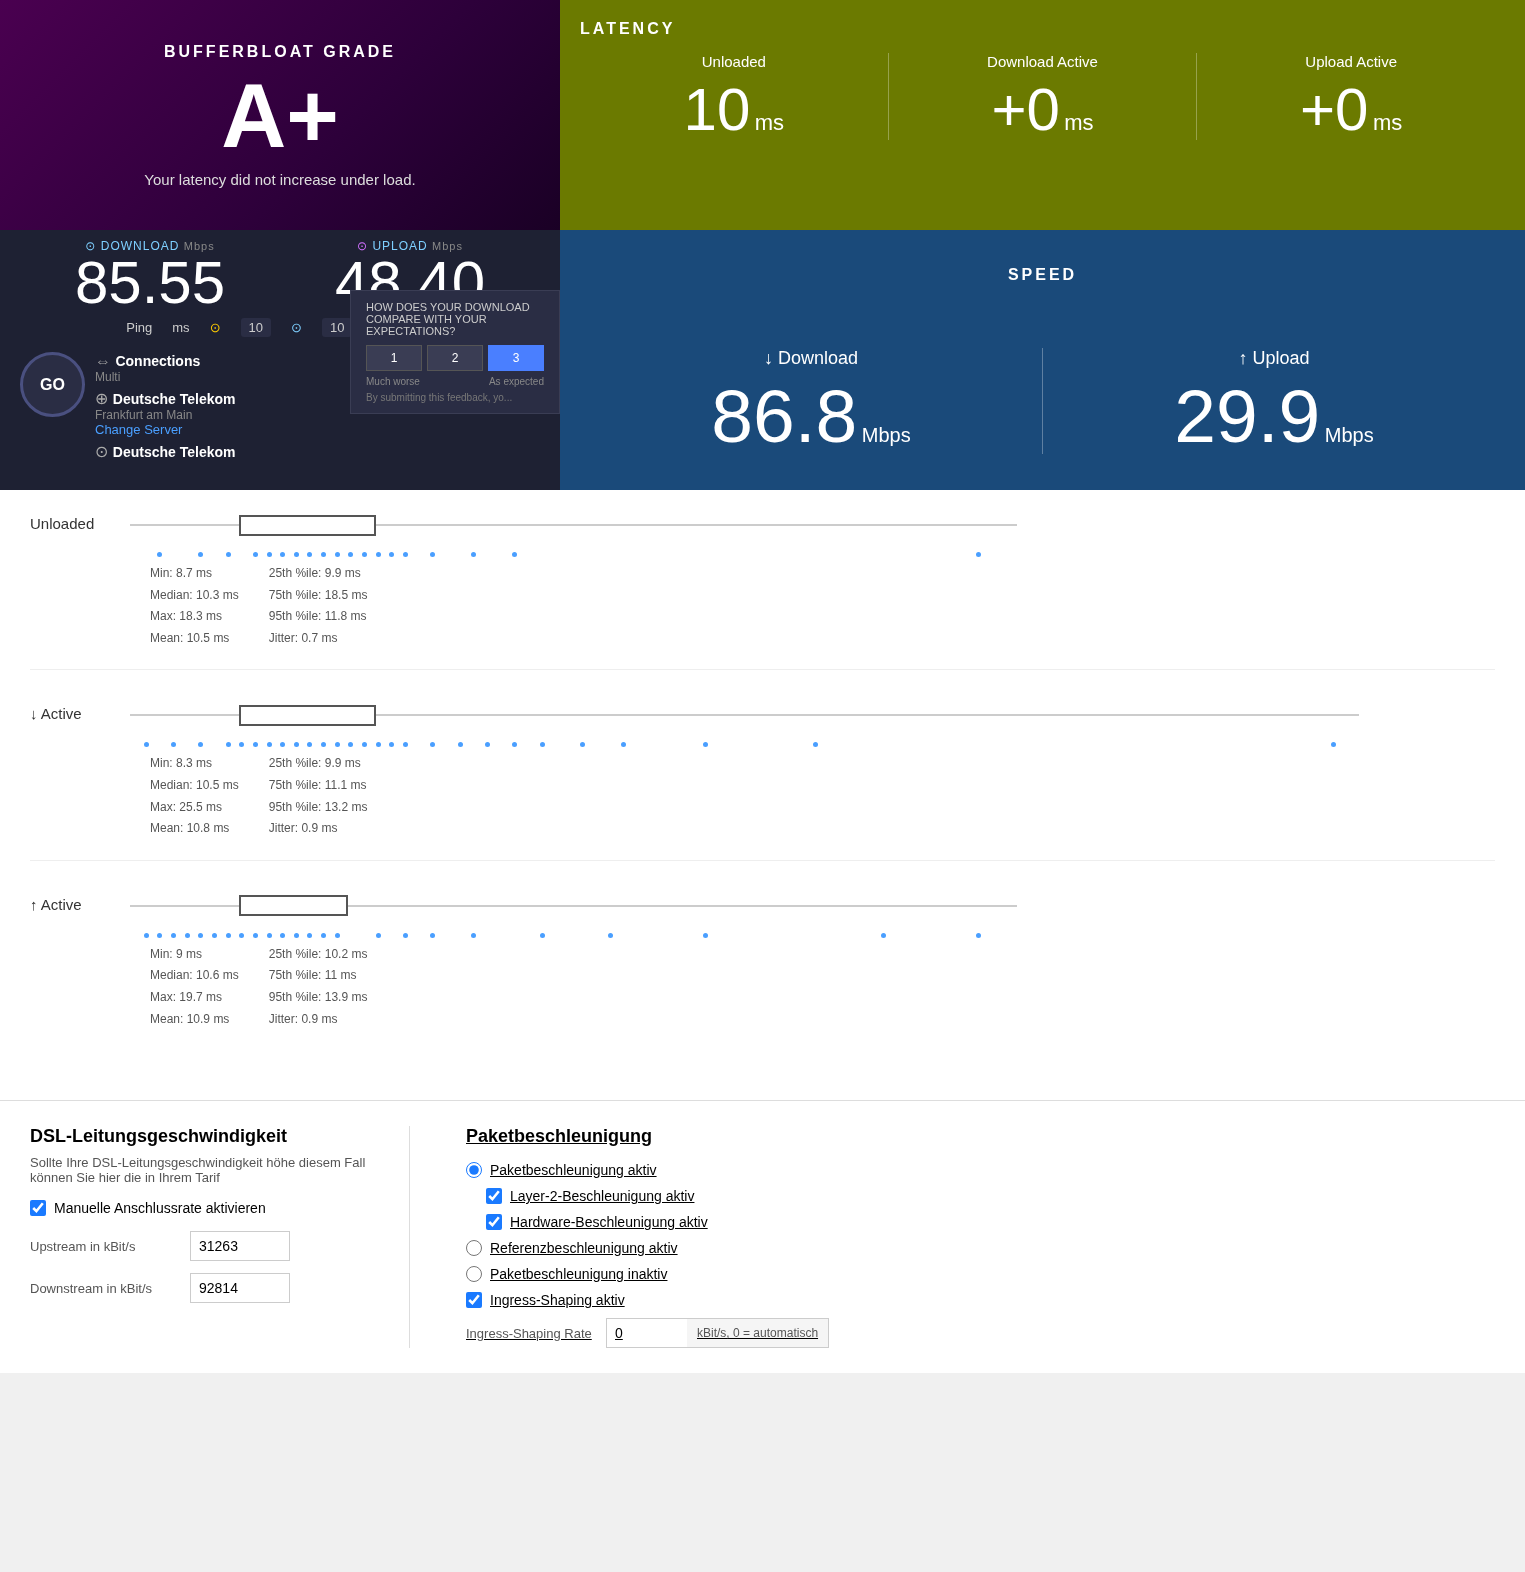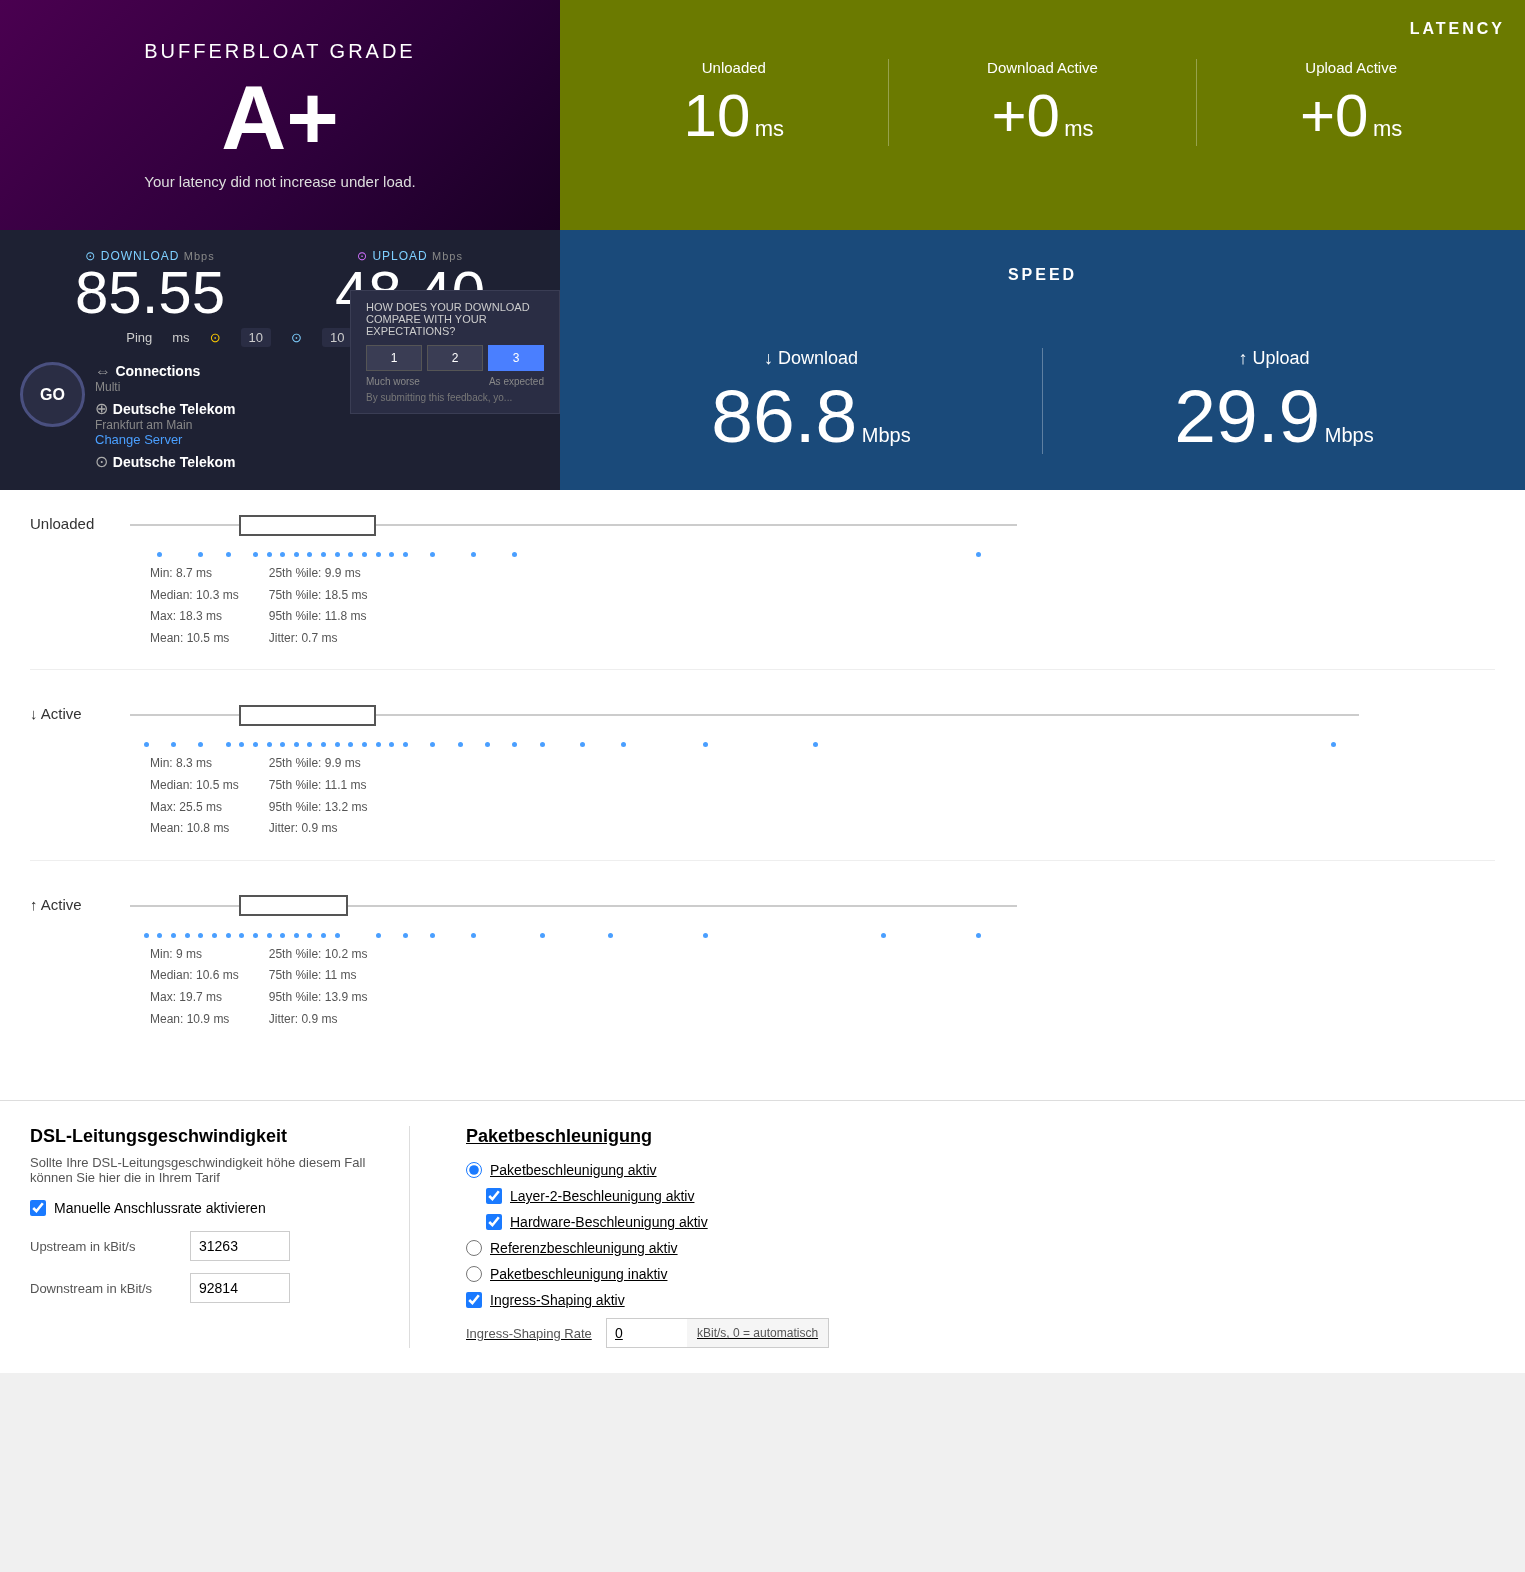--- a/index.html
+++ b/index.html
@@ -5,46 +5,45 @@
     * { box-sizing: border-box; margin: 0; padding: 0; }
     body { font-family: Arial, sans-serif; background: #f0f0f0; width: 1525px; }
 
     .top-row { display: flex; height: 230px; }
     .bufferbloat-panel {
       flex: 0 0 560px;
       background: linear-gradient(135deg, #4a0050 0%, #2d003a 60%, #1a0025 100%);
       display: flex; flex-direction: column; align-items: center; justify-content: center;
       color: white; padding: 20px;
     }
-    .bufferbloat-panel h2 { font-size: 20px; letter-spacing: 3px; font-weight: normal; margin-bottom: 10px; }
+    .bufferbloat-panel h2 { font-size: 16px; letter-spacing: 3px; font-weight: bold; margin-bottom: 10px; }
     .grade { font-size: 90px; font-weight: bold; line-height: 1; margin-bottom: 10px; }
     .bufferbloat-panel p { font-size: 15px; color: #ddd; }
 
     .latency-panel {
       flex: 1;
       background: #6b7a00;
       color: white; padding: 20px;
-      display: flex; flex-direction: column; align-items: flex-end; gap: 6px;
+      display: flex; flex-direction: column; align-items: flex-start;
     }
     .latency-panel h2 { font-size: 16px; letter-spacing: 3px; font-weight: bold; margin-bottom: 15px; }
     .latency-cols { display: flex; width: 100%; justify-content: space-around; }
     .latency-col { text-align: center; flex: 1; border-left: 1px solid rgba(255,255,255,0.3); padding: 0 20px; }
     .latency-col:first-child { border-left: none; }
     .latency-col .label { font-size: 15px; margin-bottom: 10px; }
     .latency-value { font-size: 60px; font-weight: 300; line-height: 1; display: inline-block; }
     .latency-unit { font-size: 22px; font-weight: 300; }
 
     .middle-row { display: flex; height: 260px; }
     .speedtest-panel {
       flex: 0 0 560px;
       background: #1e2133;
       color: white;
-      display: flex; flex-direction: column; padding: 15px 20px;
+      display: flex; flex-direction: column; padding: 9px 20px;
       position: relative;
-      justify-content: center;
     }
     .speed-numbers { display: flex; justify-content: space-around; margin-bottom: 5px; }
     .speed-col { text-align: center; }
     .speed-label { font-size: 12px; color: #aaa; letter-spacing: 1px; }
     .speed-label span { color: #7ecfff; }
     .speed-label span.up { color: #d070ff; }
     .big-number { font-size: 60px; font-weight: 200; line-height: 1; }
     .ping-row { display: flex; align-items: center; justify-content: center; gap: 20px; font-size: 13px; color: #ccc; margin-bottom: 10px; }
     .ping-val { background: #2a2d44; padding: 2px 8px; border-radius: 3px; }
     .conn-row { display: flex; align-items: flex-start; gap: 10px; margin-top: 5px; }

